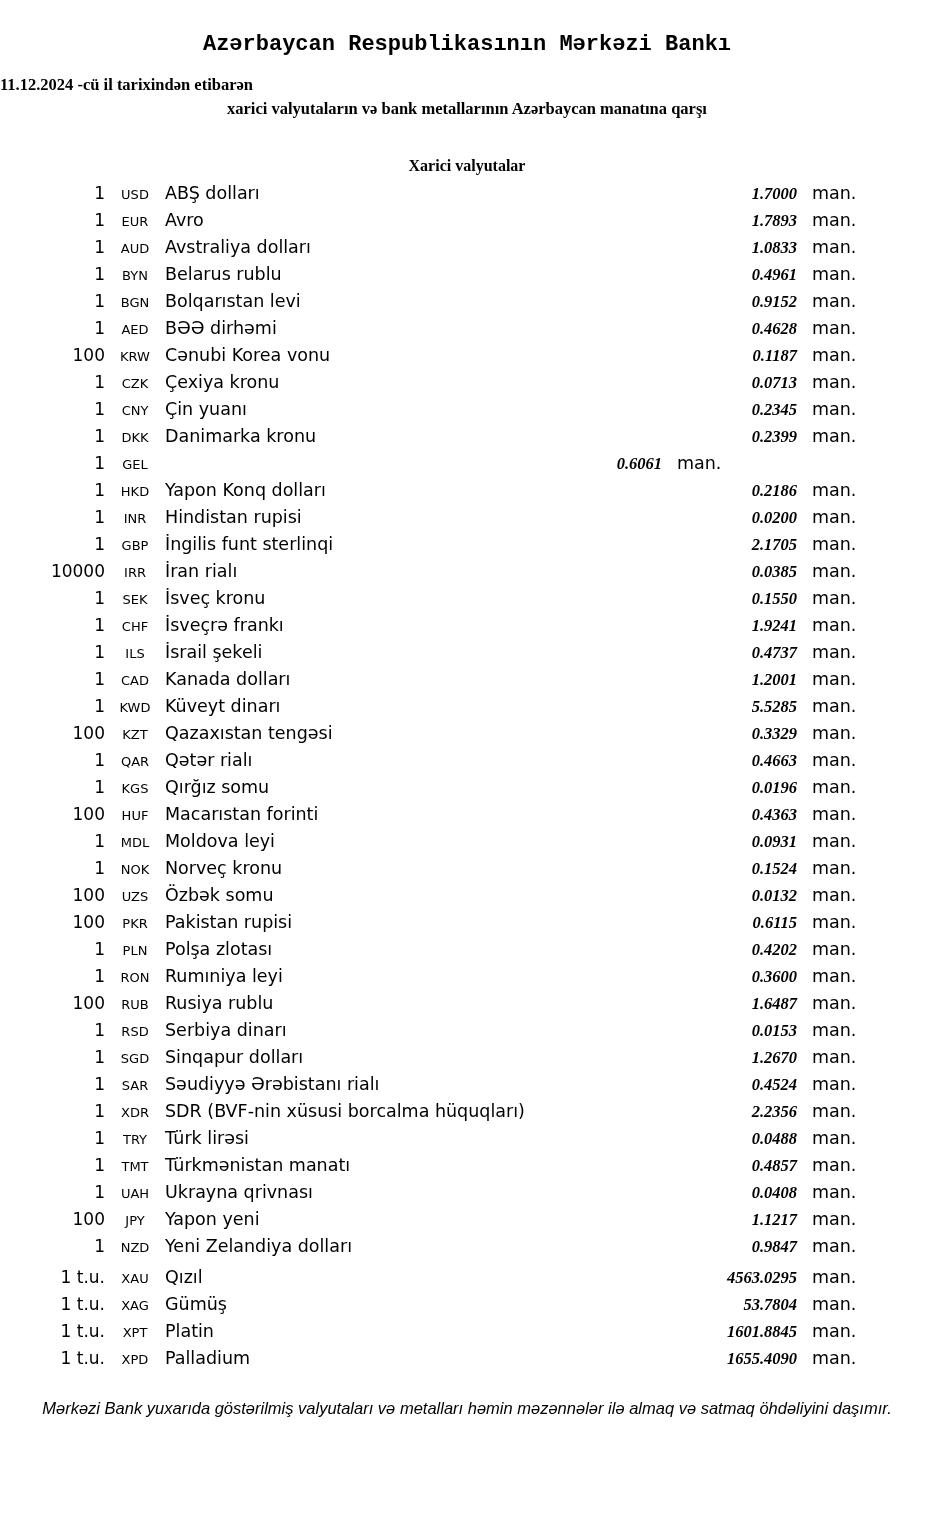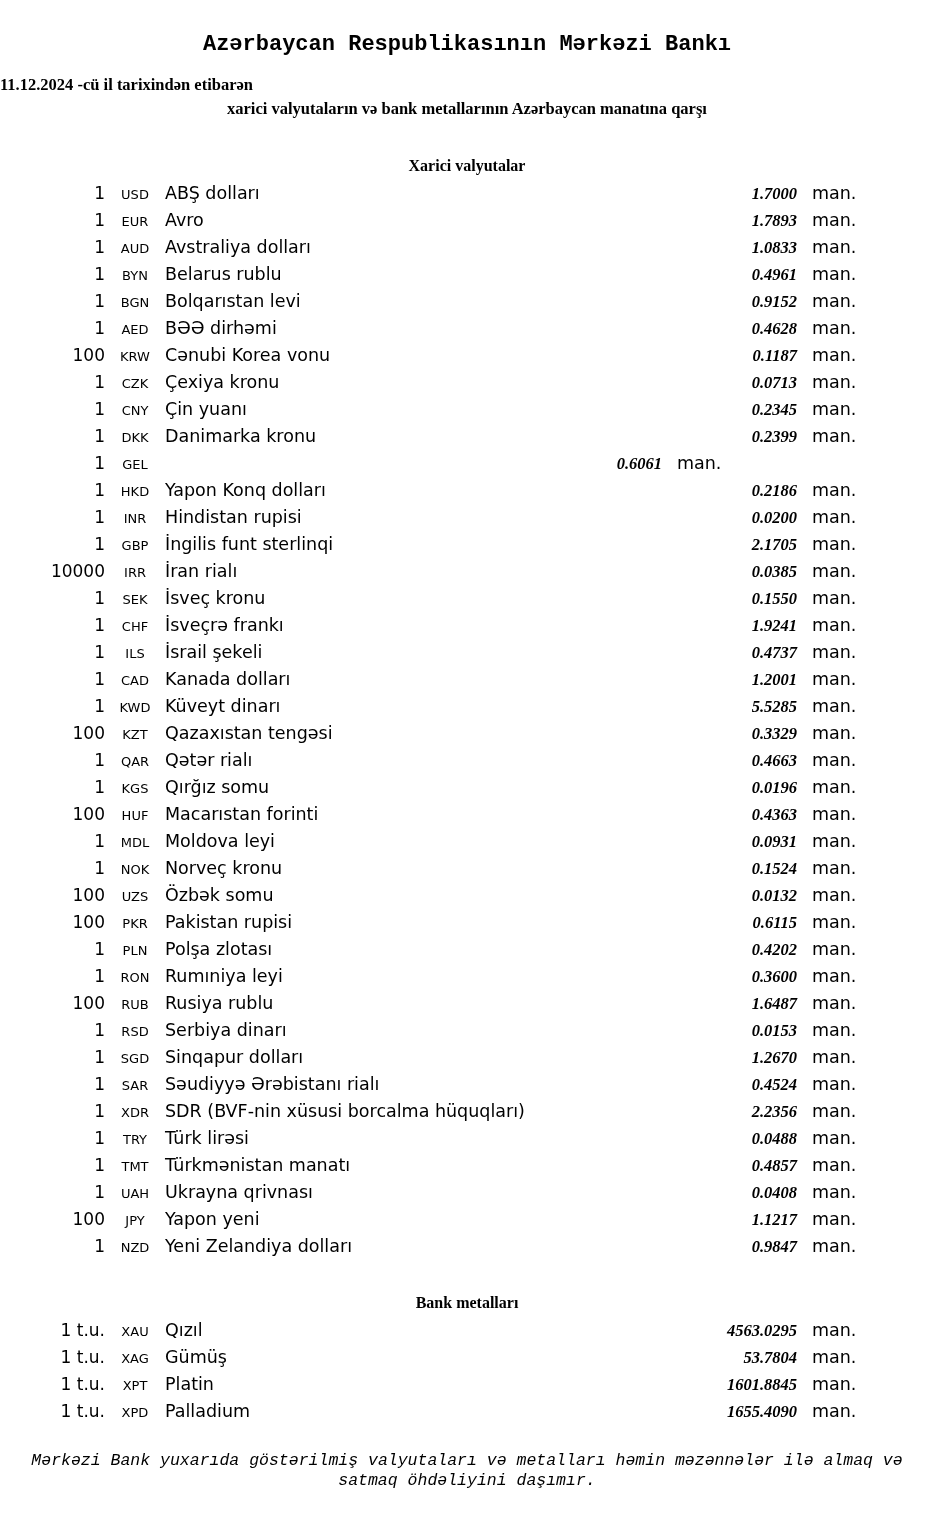--- a/index.html
+++ b/index.html
@@ -64,21 +64,21 @@
   .rate-cell {
     text-align: right;
     font-family: "Liberation Serif", serif;
     font-style: italic;
     font-weight: 700;
     font-size: 16.5px;
   }
   .unit-cell { text-align: left; padding-left: 15px; font-size: 17.5px; }
 
   .footer-note {
-    font-family: Liberation Mono, monospace;
+    font-family: Liberation Sans, sans-serif;
     font-style: italic;
     font-size: 16.5px;
     line-height: 20px;
     text-align: center;
     margin-top: 26px;
     padding: 0 20px;
   }
 </style>
 </head>
 <body>
@@ -364,21 +364,20 @@
       </div>
       <div class="row">
         <span class="cell quantity-cell">1</span>
         <span class="cell code-cell">NZD</span>
         <span class="cell name-cell">Yeni Zelandiya dolları</span>
         <span class="cell rate-cell">0.9847</span>
         <span class="cell unit-cell">man.</span>
       </div>
     </div>
 
-  <div class="section-title metals">Bank metalları</div>
   <div class="table" id="metals-table">
       <div class="row">
         <span class="cell quantity-cell">1 t.u.</span>
         <span class="cell code-cell">XAU</span>
         <span class="cell name-cell">Qızıl</span>
         <span class="cell rate-cell">4563.0295</span>
         <span class="cell unit-cell">man.</span>
       </div>
       <div class="row">
         <span class="cell quantity-cell">1 t.u.</span>

